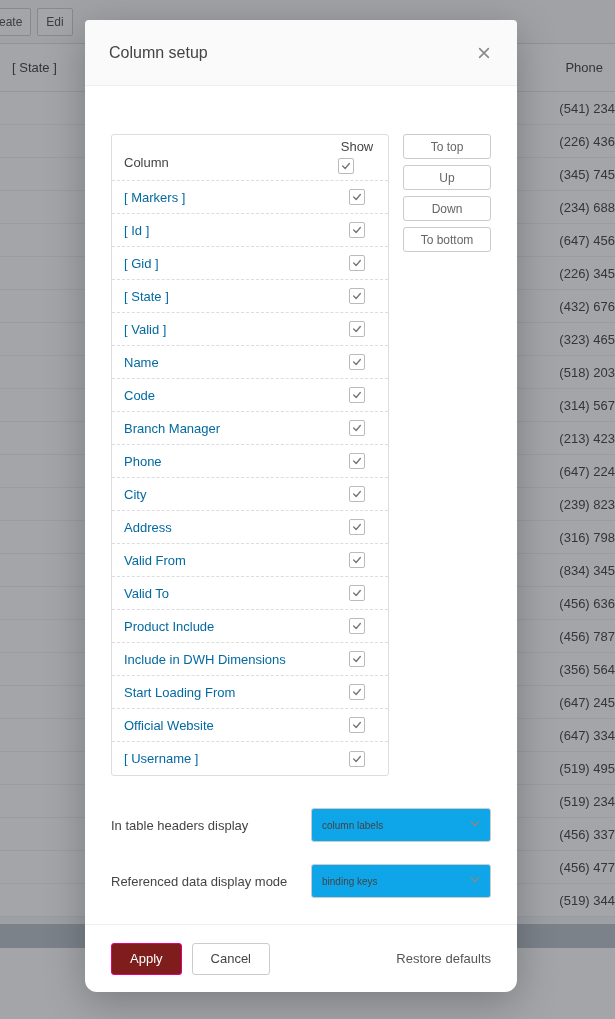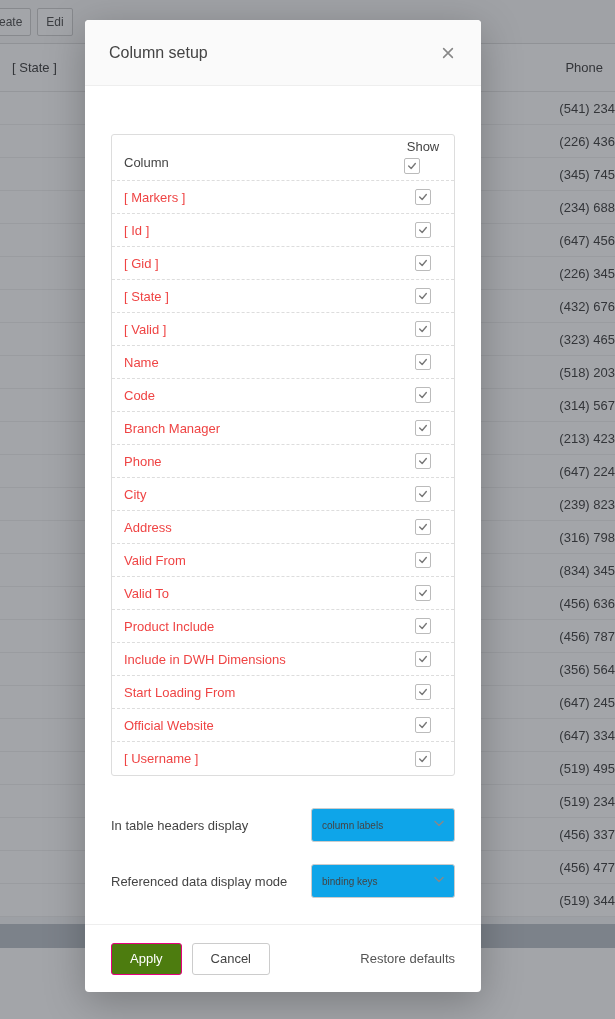--- a/index.html
+++ b/index.html
@@ -15,55 +15,55 @@
   .bg-header span { font-size: 13px; color: #333; }
   .bg-data { position: absolute; top: 92px; left:0; right:0; bottom: 0; display:flex; flex-direction:column; }
   .bg-row { height: 33px; display:flex; align-items:center; justify-content:flex-end; padding-right: 0; font-size: 13px; color: #333; border-bottom: 1px solid #eee; background: #fff; }
   .bg-bottom { position:absolute; left:0; right:0; top: 924px; height: 24px; background: #b8bfc7; }
   .bg-below { position:absolute; left:0; right:0; top: 948px; bottom:0; background:#fff; }
 
   
   .overlay { position:absolute; inset:0; background: rgba(50,55,65,0.45); display:flex; align-items:flex-start; justify-content:center; }
 
   
-  .modal { position: absolute; top: 20px; left: 85px; width: 396px; height: 972px; background: #fff; border-radius: 4px; box-shadow: 0 10px 40px rgba(0,0,0,0.25); display:flex; flex-direction:column; }
+  .modal { position: absolute; top: 20px; left: 85px; width: 432px; height: 972px; background: #fff; border-radius: 12px; box-shadow: 0 10px 40px rgba(0,0,0,0.25); display:flex; flex-direction:column; }
   .modal-header { height: 66px; display:flex; align-items:center; justify-content:space-between; padding: 0 24px; border-bottom: 1px solid #eee; background: #fafafa; border-radius: 4px 4px 0 0; }
   .modal-title { font-size: 16px; color: #444; font-weight: 400; }
   .close-x { width: 18px; height: 18px; color: #888; cursor: pointer; display:flex; align-items:center; justify-content:center; font-size: 18px; }
 
   .modal-body { flex: 1; overflow:auto; padding: 48px 26px 20px 26px; position: relative; }
 
   .cols-and-move { display:flex; gap: 14px; }
 
   .cols-box { flex: 1; border: 1px solid #ddd; border-radius: 3px; padding: 0; }
   .col-head { display:flex; align-items:flex-end; padding: 0 12px; height: 46px; border-bottom: 1px dashed #ddd; }
   .col-head-left { flex: 1; font-size: 13px; color: #444; padding-bottom: 10px; }
   .col-head-right { width: 38px; text-align:center; font-size: 13px; color: #444; display:flex; flex-direction:column; gap:4px; padding-bottom: 6px; }
   .col-row { display:flex; align-items:center; height: 33px; padding: 0 12px; border-bottom: 1px dashed #ddd; }
   .col-row:last-child { border-bottom: none; }
-  .col-row-label { flex: 1; font-size: 13px; color: #ef4444; }
+  .col-row-label { flex: 1; font-size: 13px; color: #0369a1; }
   .col-row-check { width: 38px; display:flex; justify-content:center; }
 
   .chk { width: 16px; height: 16px; border: 1px solid #bbb; border-radius: 2px; background: #fff; display:flex; align-items:center; justify-content:center; cursor:pointer; }
   .chk svg { width: 10px; height: 10px; }
 
   .move-btns { width: 88px; display:flex; flex-direction:column; gap: 6px; }
   .move-btn { height: 25px; background:#fff; border:1px solid #ccc; border-radius:3px; font-size: 12px; color:#666; cursor:pointer; }
 
   .form-row { display:flex; align-items:center; margin-top: 22px; justify-content: center; }
   .form-row-first { margin-top: 32px; }
   .form-label { flex: 0 0 200px; font-size: 13px; color: #444; }
   .form-select-wrap { flex:1; position:relative; }
   .form-select { width: 100%; height: 34px; border:1px solid #ccc; border-radius: 3px; background:#0ea5e9; padding: 0 34px 0 10px; font-size: 10px; color:#444; appearance:none; -webkit-appearance:none; cursor:pointer; }
   .chev { position:absolute; right: 10px; top: 50%; transform: translateY(-50%); pointer-events:none; color:#888; }
 
   .modal-footer { height: 68px; border-top: 1px solid #eee; display:flex; align-items:center; padding: 0 26px; justify-content:space-between; }
   .footer-left { display:flex; gap: 10px; }
   .btn { height: 32px; padding: 0 18px; border-radius: 3px; font-size: 13px; cursor:pointer; }
-  .btn-primary { background:#4d7c0f; color:#fff; border: 1px solid #e6007e; }
+  .btn-primary { background:#7f1d1d; color:#fff; border: 1px solid #e6007e; }
   .btn-secondary { background:#fff; color:#444; border: 1px solid #ccc; }
   .restore { font-size: 13px; color:#555; cursor:pointer; }
 
 </style>
 </head>
 <body>
 
 <div class="bg">
   <div class="bg-toolbar">
     <div class="bg-btn">eate</div>
@@ -356,20 +356,26 @@
                 <div class="col-row-check">
                   <span class="chk">
                     <svg viewBox="0 0 12 12">
                       <path d="M2 6 L5 9 L10 3" stroke="#777" stroke-width="1.6" fill="none" stroke-linecap="round" stroke-linejoin="round"></path>
                     </svg>
                   </span>
                 </div>
               </div>
             </div>
         </div>
+        <div class="move-btns">
+          <button class="move-btn">To top</button>
+          <button class="move-btn">Up</button>
+          <button class="move-btn">Down</button>
+          <button class="move-btn">To bottom</button>
+        </div>
       </div>
 
       <div class="form-row form-row-first">
         <div class="form-label">In table headers display</div>
         <div class="form-select-wrap">
           <input class="form-select" readonly="" value="column labels" style="">
           <span class="chev">
             <svg width="12" height="12" viewBox="0 0 12 12">
                 <path d="M2 4 L6 8 L10 4" stroke="currentColor" stroke-width="1.4" fill="none" stroke-linecap="round" stroke-linejoin="round"></path>
               </svg>

